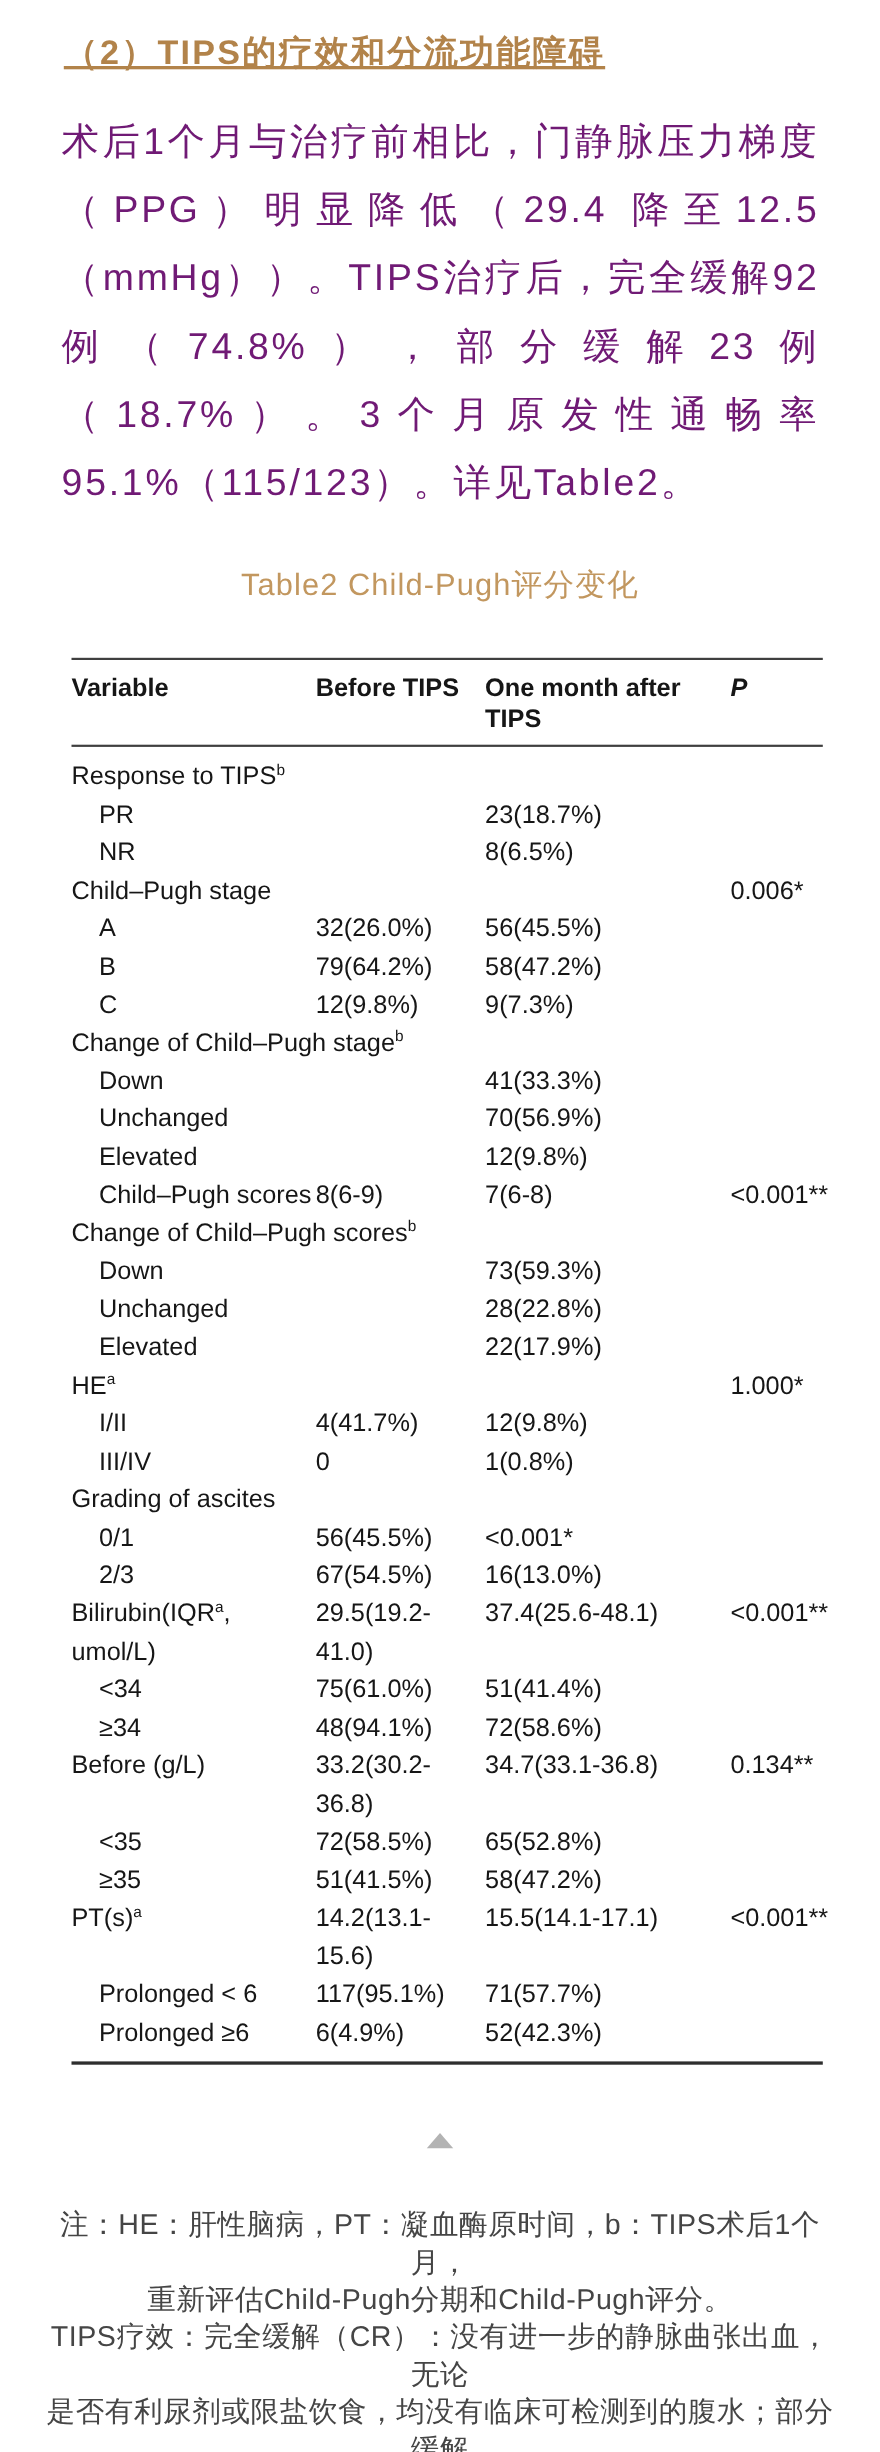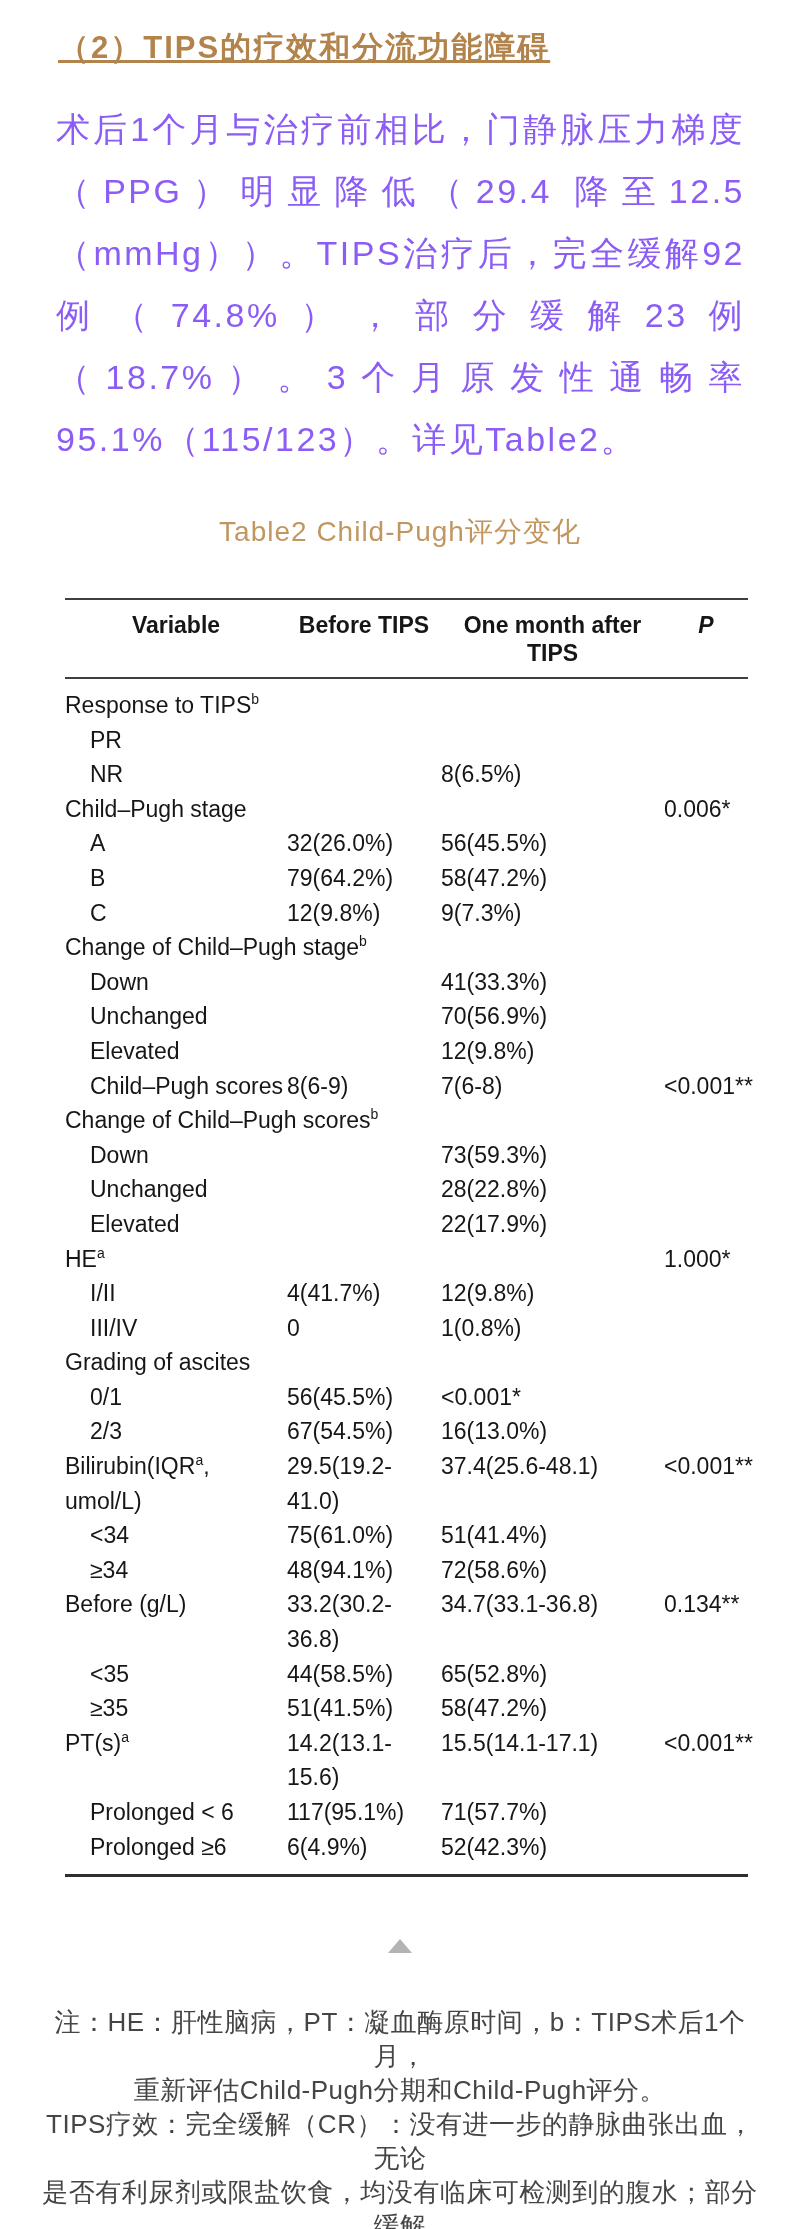--- a/index.html
+++ b/index.html
@@ -25,21 +25,21 @@
     text-decoration: underline;
   }
 
   
   .para {
     margin: 28px 55px 0 56px;
     font-size: 34px;
     line-height: 62px;
     letter-spacing: 2.5px;
     text-align: justify;
-    color: #8b5cf6;
+    color: #701a75;
   }
 
   
   .table-title {
     margin-top: 44px;
     text-align: center;
     font-size: 28px;
     letter-spacing: 1px;
     color: #c2975f;
     line-height: 36px;
@@ -53,21 +53,20 @@
   }
   .thead {
     display: grid;
     grid-template-columns: 222px 154px 223px 84px;
     border-top: 2px solid #3f3f3f;
     border-bottom: 2px solid #3f3f3f;
     padding: 11px 0 10px 0;
     font-weight: bold;
     font-size: 23px;
     line-height: 28px;
-    text-align: center;
   }
   .th.italic { font-style: italic; }
   .tbody {
     padding: 9px 0 10px 0;
     border-bottom: 3px solid #2e2e2e;
   }
   .tr {
     display: grid;
     grid-template-columns: 222px 154px 223px 84px;
   }
@@ -129,20 +128,21 @@
           </div>
           <div class="td c2"></div>
           <div class="td c3"></div>
           <div class="td c4"></div>
         </div>
         <div class="tr">
           <div class="td c1 ind">
             <div class="l1">PR</div>
           </div>
           <div class="td c2"></div>
+          <div class="td c3">23(18.7%)</div>
           <div class="td c4"></div>
         </div>
         <div class="tr">
           <div class="td c1 ind">
             <div class="l1">NR</div>
           </div>
           <div class="td c2"></div>
           <div class="td c3">8(6.5%)</div>
           <div class="td c4"></div>
         </div>
@@ -327,21 +327,21 @@
             <div class="l1">Before (g/L)</div>
           </div>
           <div class="td c2">33.2(30.2-36.8)</div>
           <div class="td c3">34.7(33.1-36.8)</div>
           <div class="td c4">0.134**</div>
         </div>
         <div class="tr">
           <div class="td c1 ind">
             <div class="l1">&lt;35</div>
           </div>
-          <div class="td c2">44(58.5%)</div>
+          <div class="td c2">72(58.5%)</div>
           <div class="td c3">65(52.8%)</div>
           <div class="td c4"></div>
         </div>
         <div class="tr">
           <div class="td c1 ind">
             <div class="l1">≥35</div>
           </div>
           <div class="td c2">51(41.5%)</div>
           <div class="td c3">58(47.2%)</div>
           <div class="td c4"></div>

